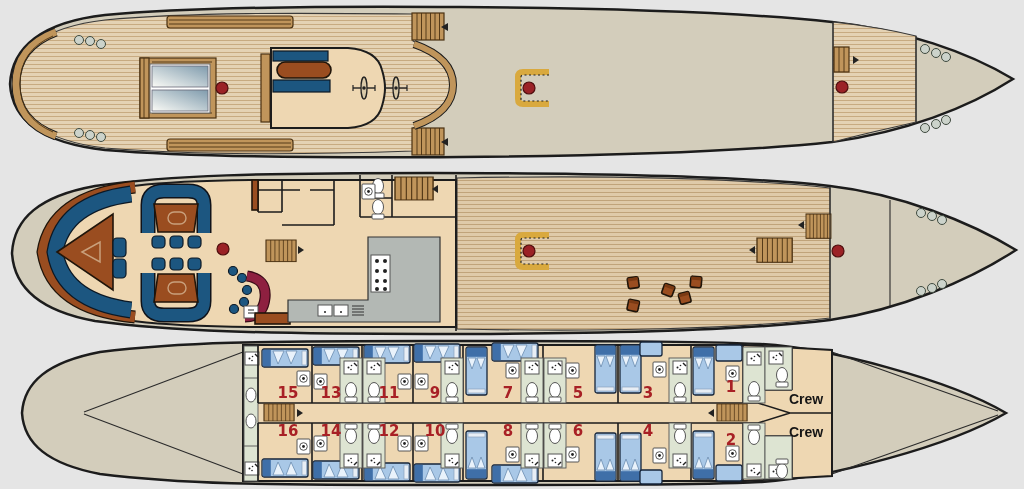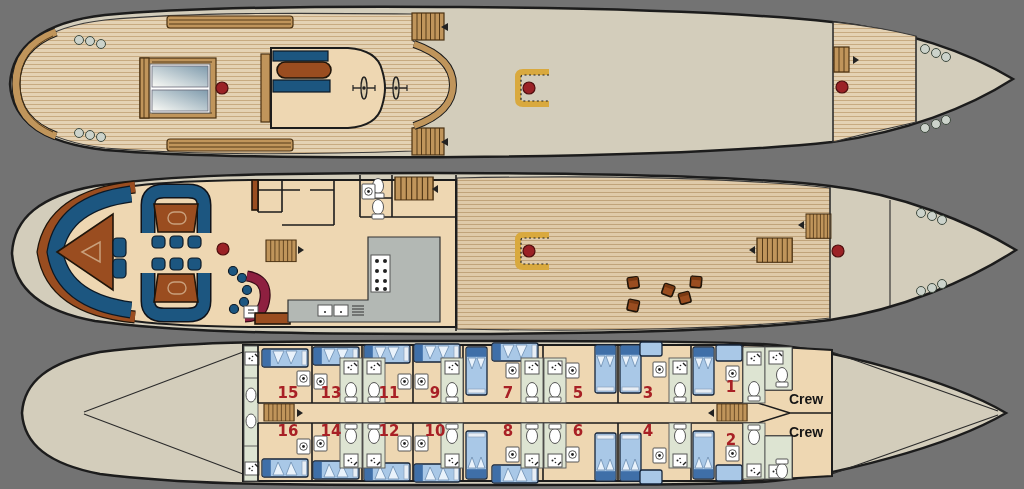--- a/index.html
+++ b/index.html
@@ -1,16 +1,16 @@
 <!DOCTYPE html>
 <html style="--hull_fill: #d3cdbb; --outline: #1c1c1c; --plank_light: #e4d2b4; --plank_line: #c7aa81; --plank_aft: #dfcaa9; --plank_aft_line: #c0a37a; --wood: #c0955b; --sienna: #9a4d20; --upholstery_blue: #1c5680; --bed_blue: #a9c8e7; --bed_blue_dark: #3f6fa8; --pillow: #e9f2fb; --cream_floor: #eed7b2; --bath_green: #dde4d2; --kitchen_gray: #b3b8b4; --bar_maroon: #8e2040; --accent_red: #9b2226; --number_red: #a82025; --gold: #d9a93e; --fitting_gray: #ccd3cb;"><head>
 <meta charset="utf-8">
 <style>
   html,body{margin:0;padding:0;background:#fff;}
-  #stage{position:relative;width:1024px;height:489px;background:#737373;overflow:hidden;
+  #stage{position:relative;width:1024px;height:489px;background:#e5e5e5;overflow:hidden;
          font-family:"Liberation Sans",sans-serif;}
   svg{position:absolute;left:0;top:0;}
   .hull{fill:var(--hull_fill);stroke:var(--outline);stroke-width:2.5;}
   .plank1{fill:url(#pw1);stroke:#3a3a3a;stroke-width:1.1;}
   .plank2{fill:url(#pw2);stroke:#3a3a3a;stroke-width:1.1;}
   .wood{fill:var(--wood);stroke:#4a3112;stroke-width:1.2;}
   .woodln{stroke:#4a3112;stroke-width:0.9;fill:none;}
   .sienna{fill:var(--sienna);stroke:#20150a;stroke-width:1.6;}
   .siennaS{stroke:var(--sienna);fill:none;}
   .blue{fill:var(--upholstery_blue);stroke:#0c1824;stroke-width:1.2;}

